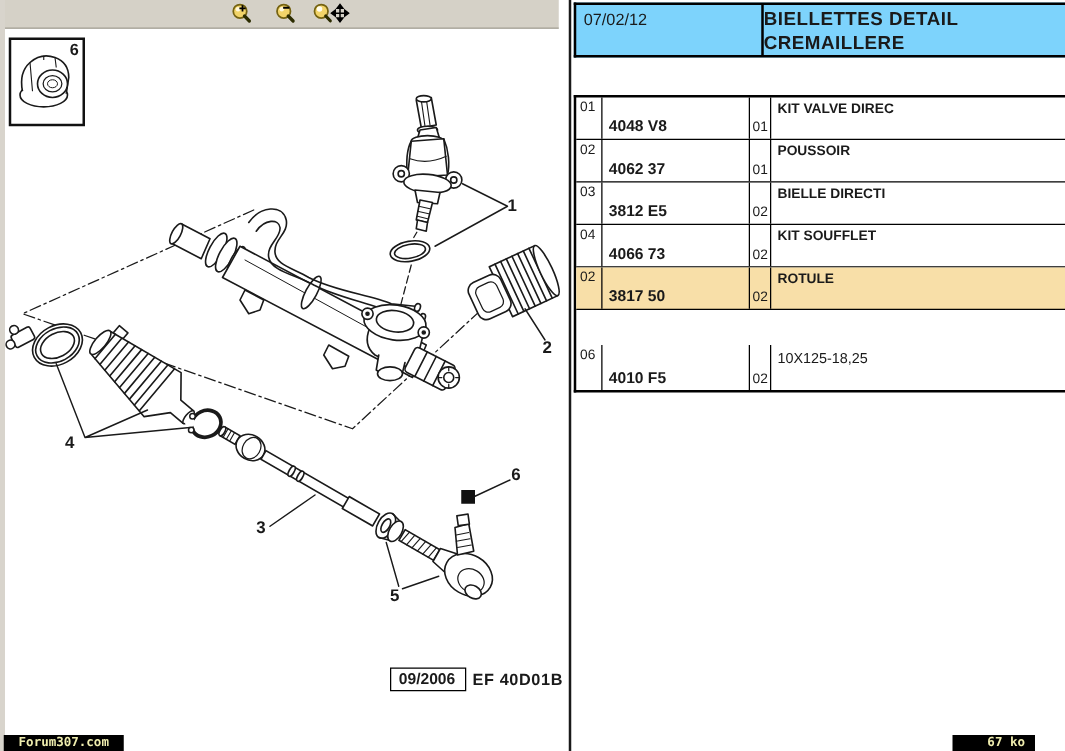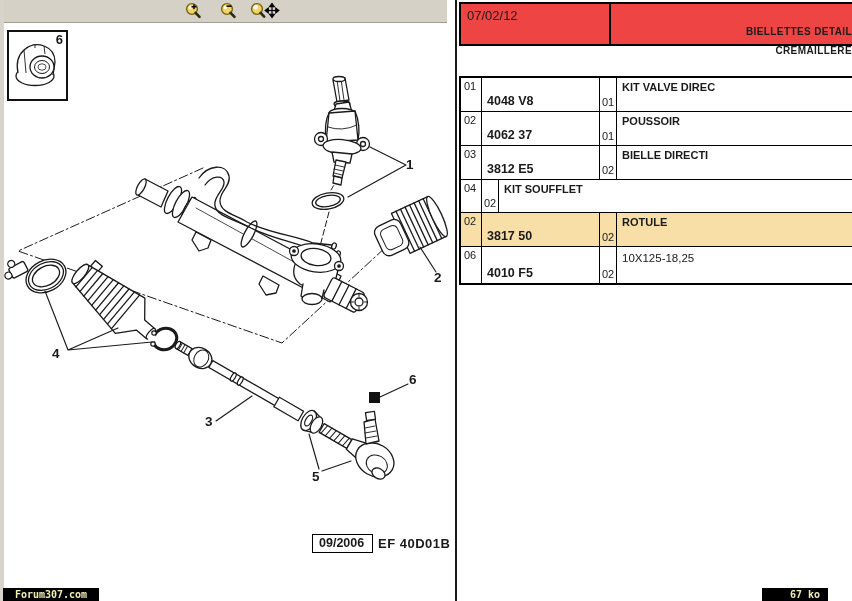--- a/index.html
+++ b/index.html
@@ -5,27 +5,27 @@
   html,body{margin:0;padding:0;background:#fff;}
   .stage{position:relative;width:852px;height:601px;background:#fff;overflow:hidden;
          font-family:"Liberation Sans",sans-serif;color:#1a1a1a;}
   .leftstrip{position:absolute;left:0;top:0;width:4px;height:601px;background:#d8d4cc;}
   .toolbar{position:absolute;left:4px;top:0;width:443px;height:22px;background:#d5d1c7;
            border-bottom:1px solid #a39f94;}
   .tbtn{position:absolute;top:1px;height:20px;border:none;background:transparent;padding:0;cursor:pointer;}
   .sep{position:absolute;left:455px;top:0;width:2px;height:601px;background:#1a1a1a;}
   
   .hdr{position:absolute;left:459px;top:2px;width:393px;height:44px;border:2px solid #000;
-       border-right:none;display:flex;box-sizing:border-box;background:#ef4444;}
+       border-right:none;display:flex;box-sizing:border-box;background:#7dd3fc;}
   .hdr-left{width:150px;border-right:2px solid #000;padding:3px 0 0 6px;font-size:13px;line-height:18px;box-sizing:border-box;}
-  .hdr-right{flex:1;text-align:right;font-weight:bold;font-size:10px;line-height:19px;padding-top:18px;letter-spacing:.4px;}
+  .hdr-right{flex:1;text-align:left;font-weight:bold;font-size:15px;line-height:19px;padding-top:2px;letter-spacing:.4px;}
   
   .ptable{position:absolute;left:459px;top:76px;width:393px;border:2px solid #000;border-right:none;box-sizing:border-box;background:#fff;}
   .prow{display:flex;align-items:stretch;min-height:33px;border-bottom:1.5px solid #000;box-sizing:border-box;}
-  .prow:last-child{border-bottom:none;}
+  .prow:last-child{border-bottom:none;margin-top:28px;}
   .c{box-sizing:border-box;}
   .c-num{width:21px;border-right:1.5px solid #000;font-size:11px;padding:2px 0 0 3px;}
   .c-ref{width:118px;border-right:1.5px solid #000;display:flex;align-items:flex-end;
          padding:16px 0 3px 5px;font-weight:bold;font-size:12.5px;}
   .c-qty{width:17px;border-right:1.5px solid #000;display:flex;align-items:flex-end;
          padding:0 0 3px 2px;font-size:11px;}
   .c-lbl{flex:1;padding:2px 0 2px 5px;}
   .lbl-main{font-weight:bold;font-size:11px;line-height:14px;}
   .lbl-note{font-size:11.5px;line-height:13px;margin-top:3px;}
   
@@ -300,20 +300,21 @@
         <div class="prow">
           <div class="c c-num">03</div>
           <div class="c c-ref">3812 E5</div>
           <div class="c c-qty">02</div>
           <div class="c c-lbl">
             <div class="lbl-main">BIELLE DIRECTI</div>
           </div>
         </div>
         <div class="prow">
           <div class="c c-num">04</div>
+          <div class="c c-ref">4066 73</div>
           <div class="c c-qty">02</div>
           <div class="c c-lbl">
             <div class="lbl-main">KIT SOUFFLET</div>
           </div>
         </div>
         <div class="prow" style="background: rgb(248, 223, 168);">
           <div class="c c-num">02</div>
           <div class="c c-ref">3817 50</div>
           <div class="c c-qty">02</div>
           <div class="c c-lbl">

